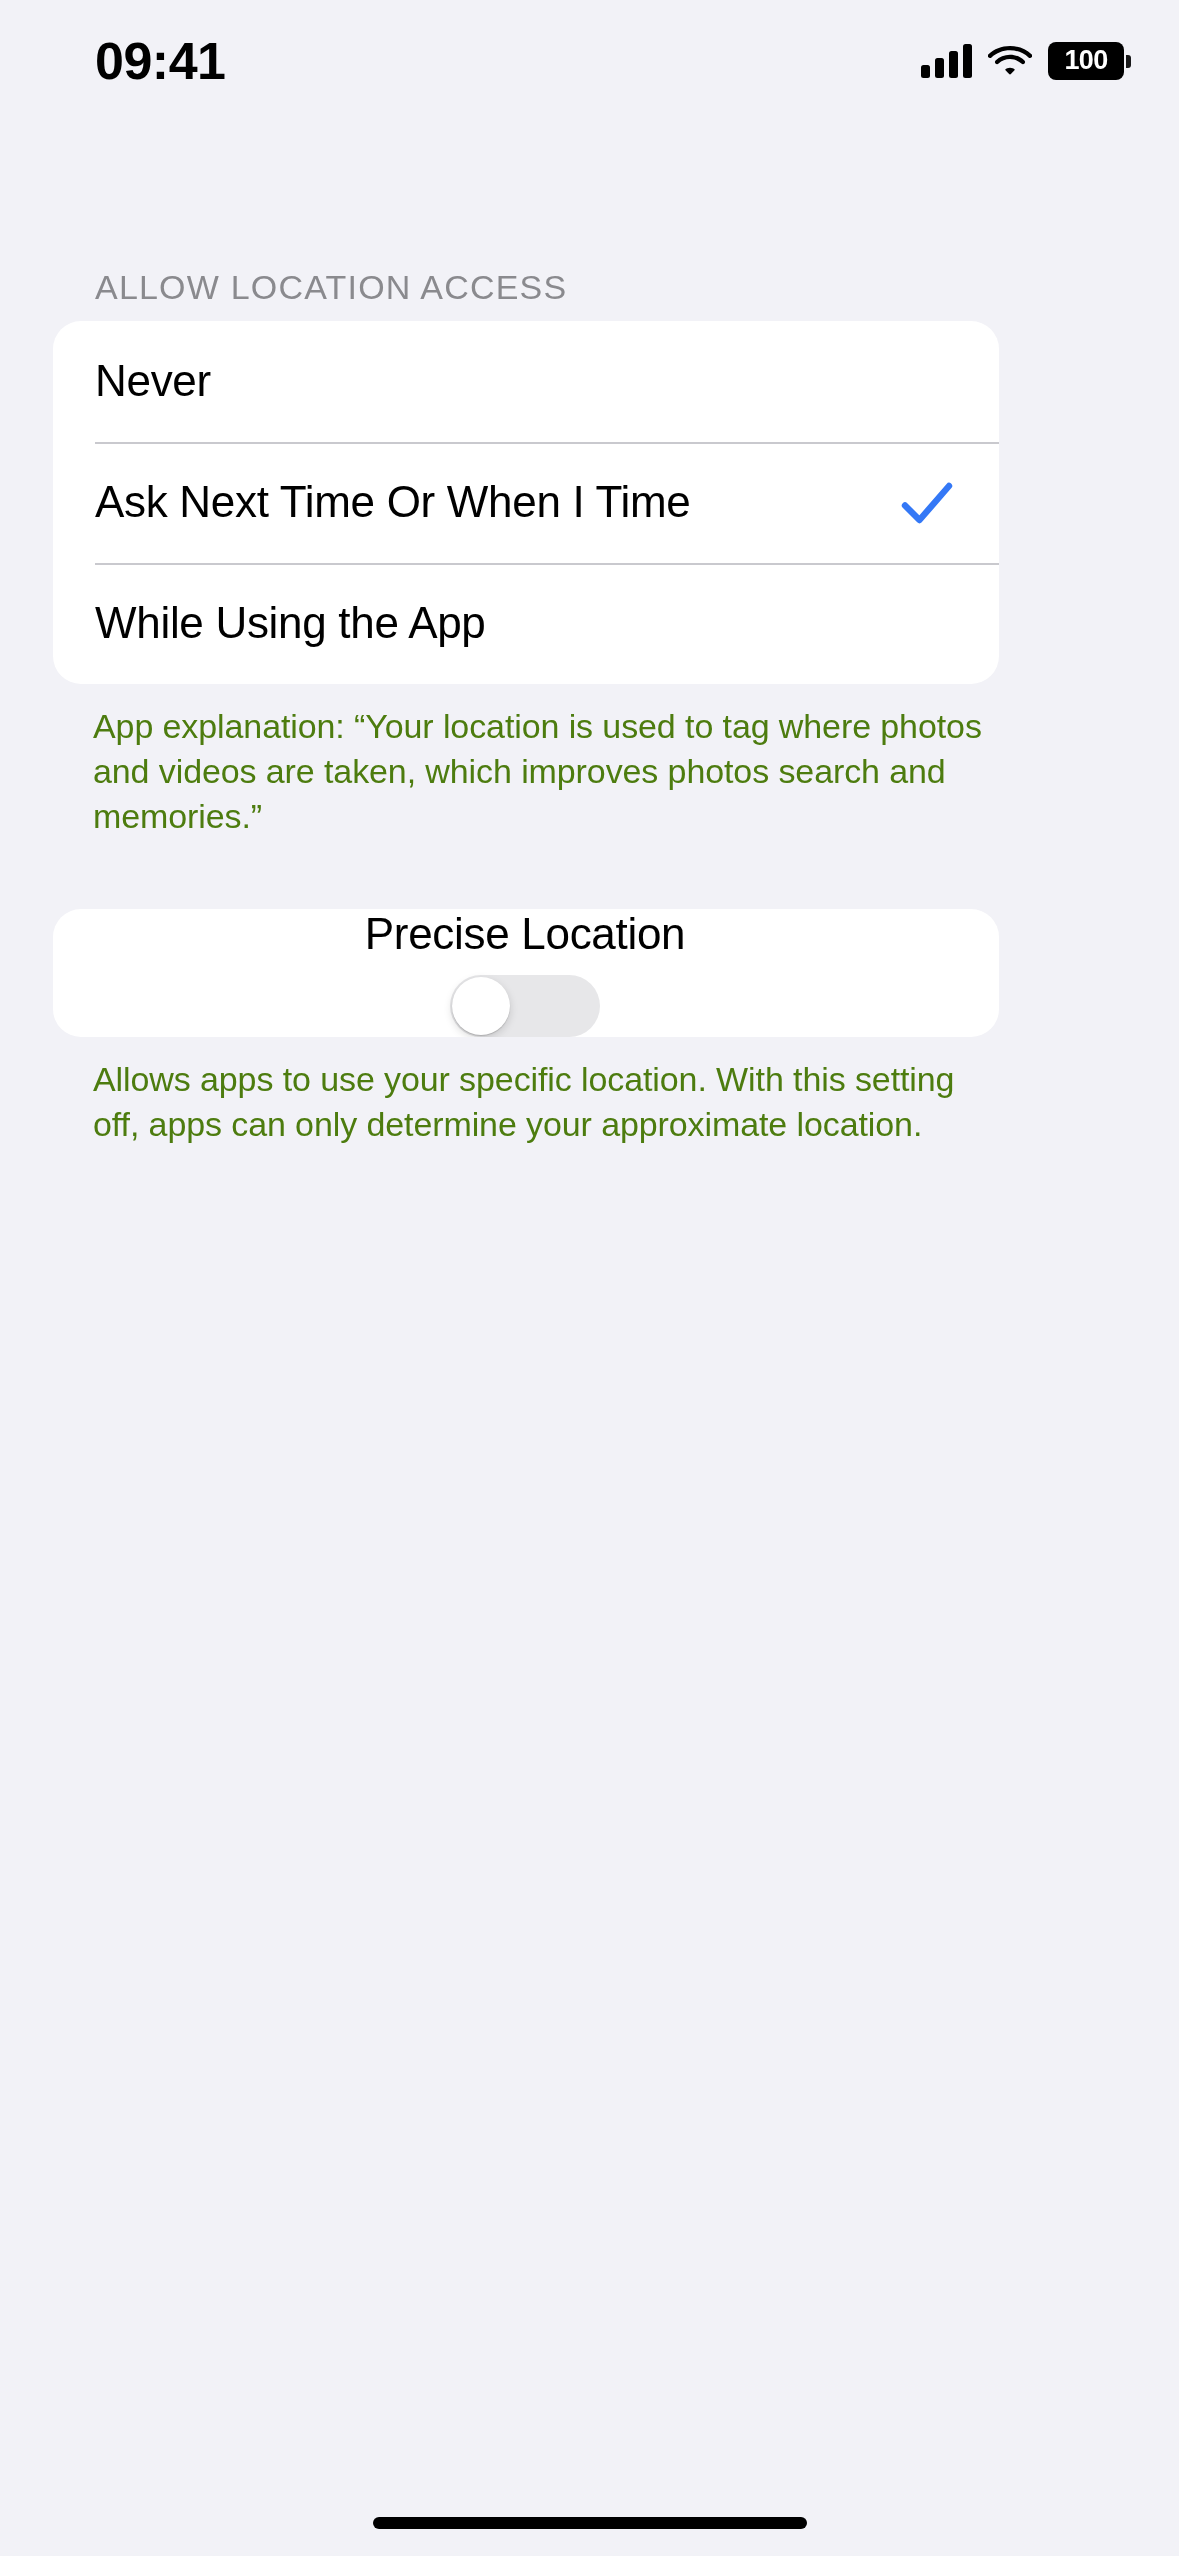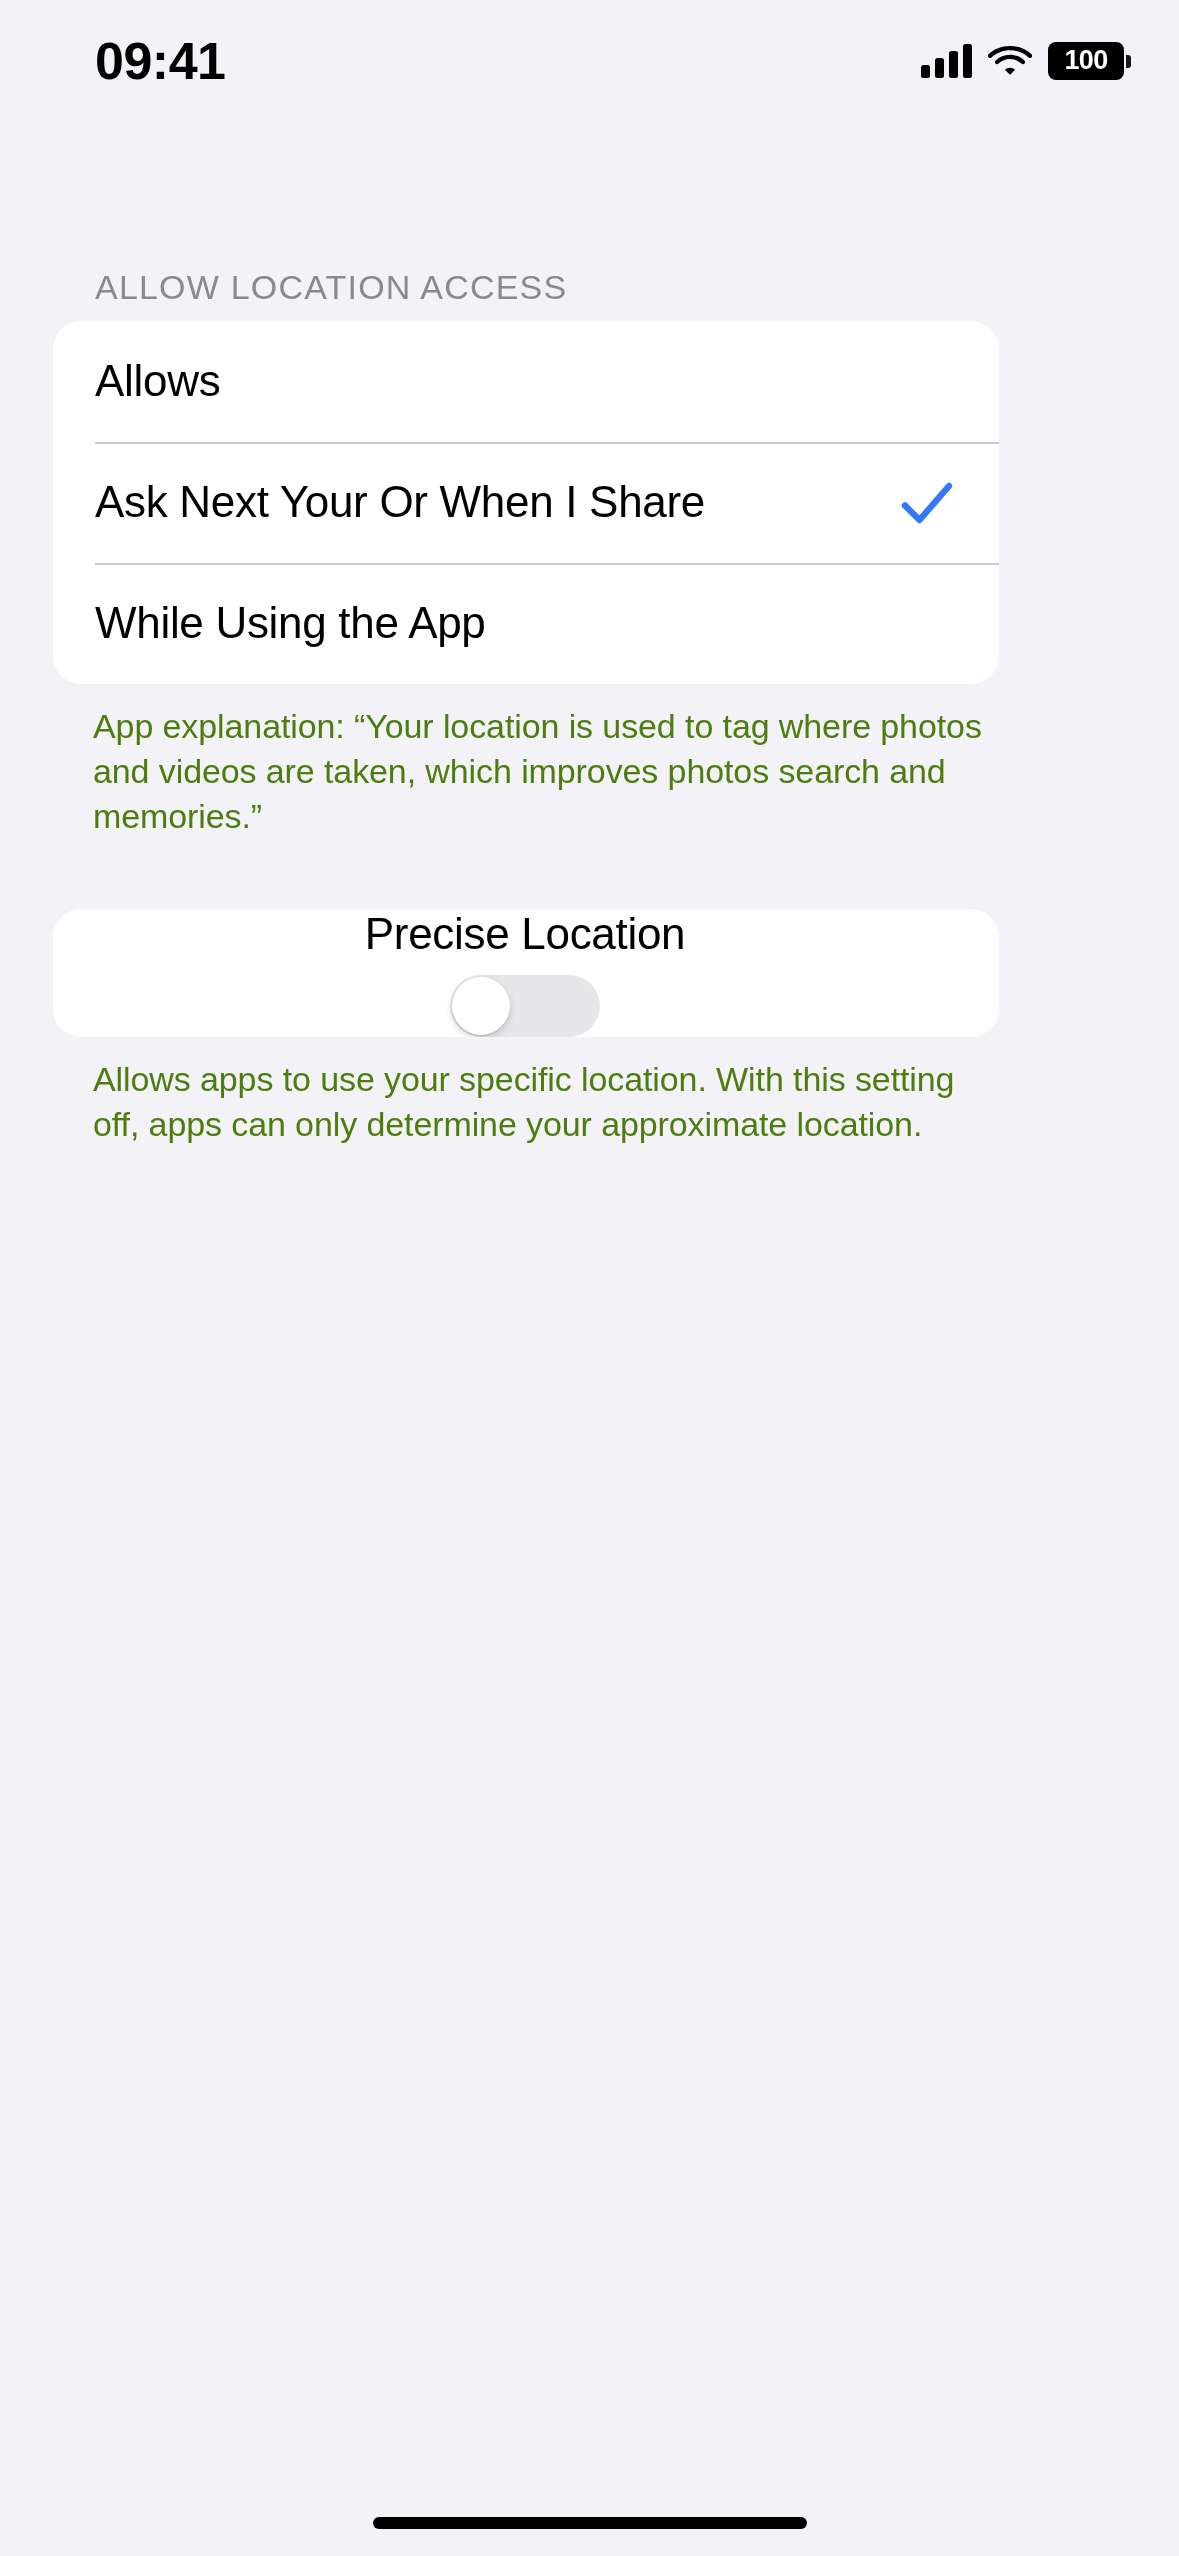--- a/index.html
+++ b/index.html
@@ -143,24 +143,24 @@
     </div>
   </div>
 
 
   <div class="content">
 
     <div class="group-header">ALLOW LOCATION ACCESS</div>
 
     <div class="card">
       <div class="row">
-        <span class="row-label">Allows</span>
+        <span class="row-label">Never</span>
       </div>
       <div class="row">
-        <span class="row-label">Ask Next Your Or When I Share</span>
+        <span class="row-label">Ask Next Time Or When I Time</span>
         <span>
           <svg class="check" viewBox="0 0 56 56" aria-hidden="true">
             <path d="M6 30.5 20.5 45 50 11" fill="none" stroke="#3478F6" stroke-width="6.4" stroke-linecap="round" stroke-linejoin="round"></path>
           </svg>
         </span>
       </div>
       <div class="row">
         <span class="row-label">While Using the App</span>
       </div>
     </div>

